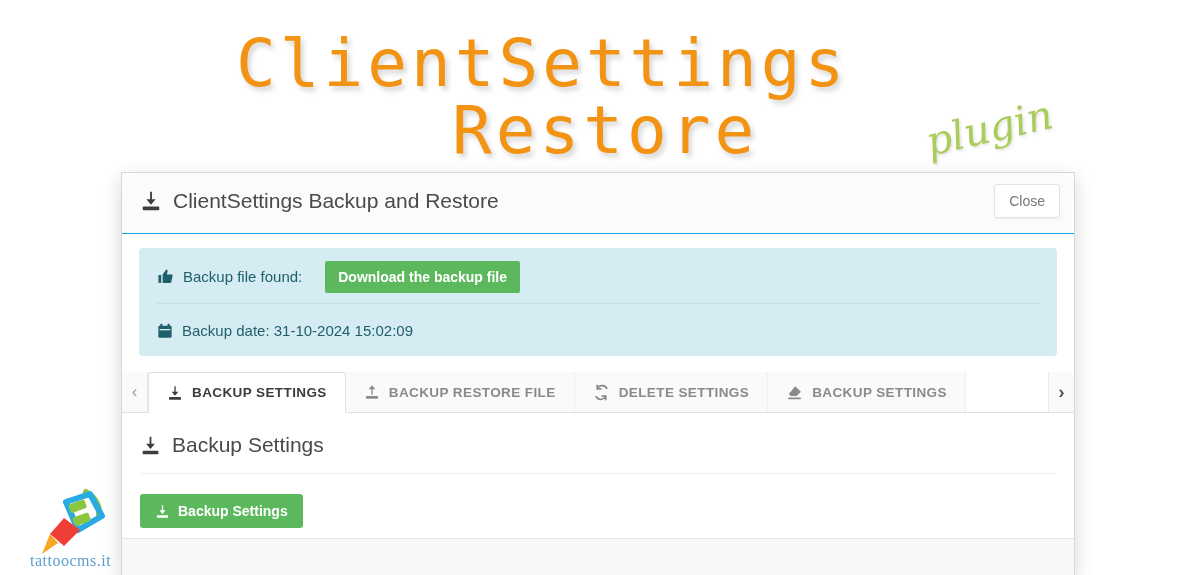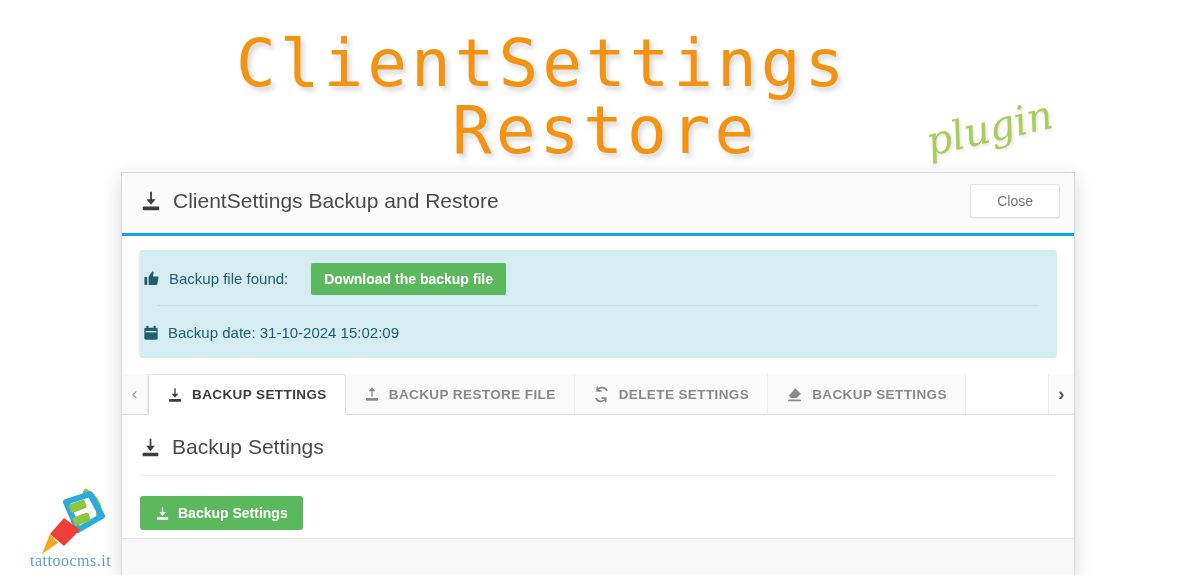--- a/index.html
+++ b/index.html
@@ -87,40 +87,40 @@
     border-bottom: none;
     box-shadow: 0 6px 18px rgba(0,0,0,0.16);
     box-sizing: border-box;
   }
 
   
   #panel-header {
     position: relative;
     height: 60px;
     background: #fbfbfb;
-    border-bottom: 3px solid #0ea5e9;
+    border-bottom: 1px solid #0ea5e9;
   }
   #panel-title-wrap {
     position: absolute;
     left: 18px;
     top: 16px;
     display: flex;
     align-items: center;
     gap: 11px;
   }
   #panel-title {
     font-size: 21px;
     color: #4a4a4a;
     font-weight: 400;
   }
   #close-button {
     position: absolute;
     right: 14px;
     top: 11px;
-    padding: 8px 26px;
+    padding: 8px 14px;
     font-size: 14px;
     color: #777;
     background: #ffffff;
     border: 1px solid #e2e2e2;
     border-radius: 3px;
     box-shadow: 0 1px 2px rgba(0,0,0,0.06);
     cursor: pointer;
   }
 
   
@@ -129,21 +129,21 @@
     background: #d4ecf2;
     border-radius: 4px;
     padding: 2px 0 4px 0;
     height: 108px;
     box-sizing: border-box;
   }
   .alert-row {
     display: flex;
     align-items: center;
     gap: 9px;
-    padding: 0 4px;
+    padding: 0 18px;
     height: 53px;
     color: #1f5f6b;
     font-size: 15px;
   }
   #alert-divider {
     height: 1px;
     background: #c3dfe6;
     margin: 0 18px;
   }
   #download-backup-button {

